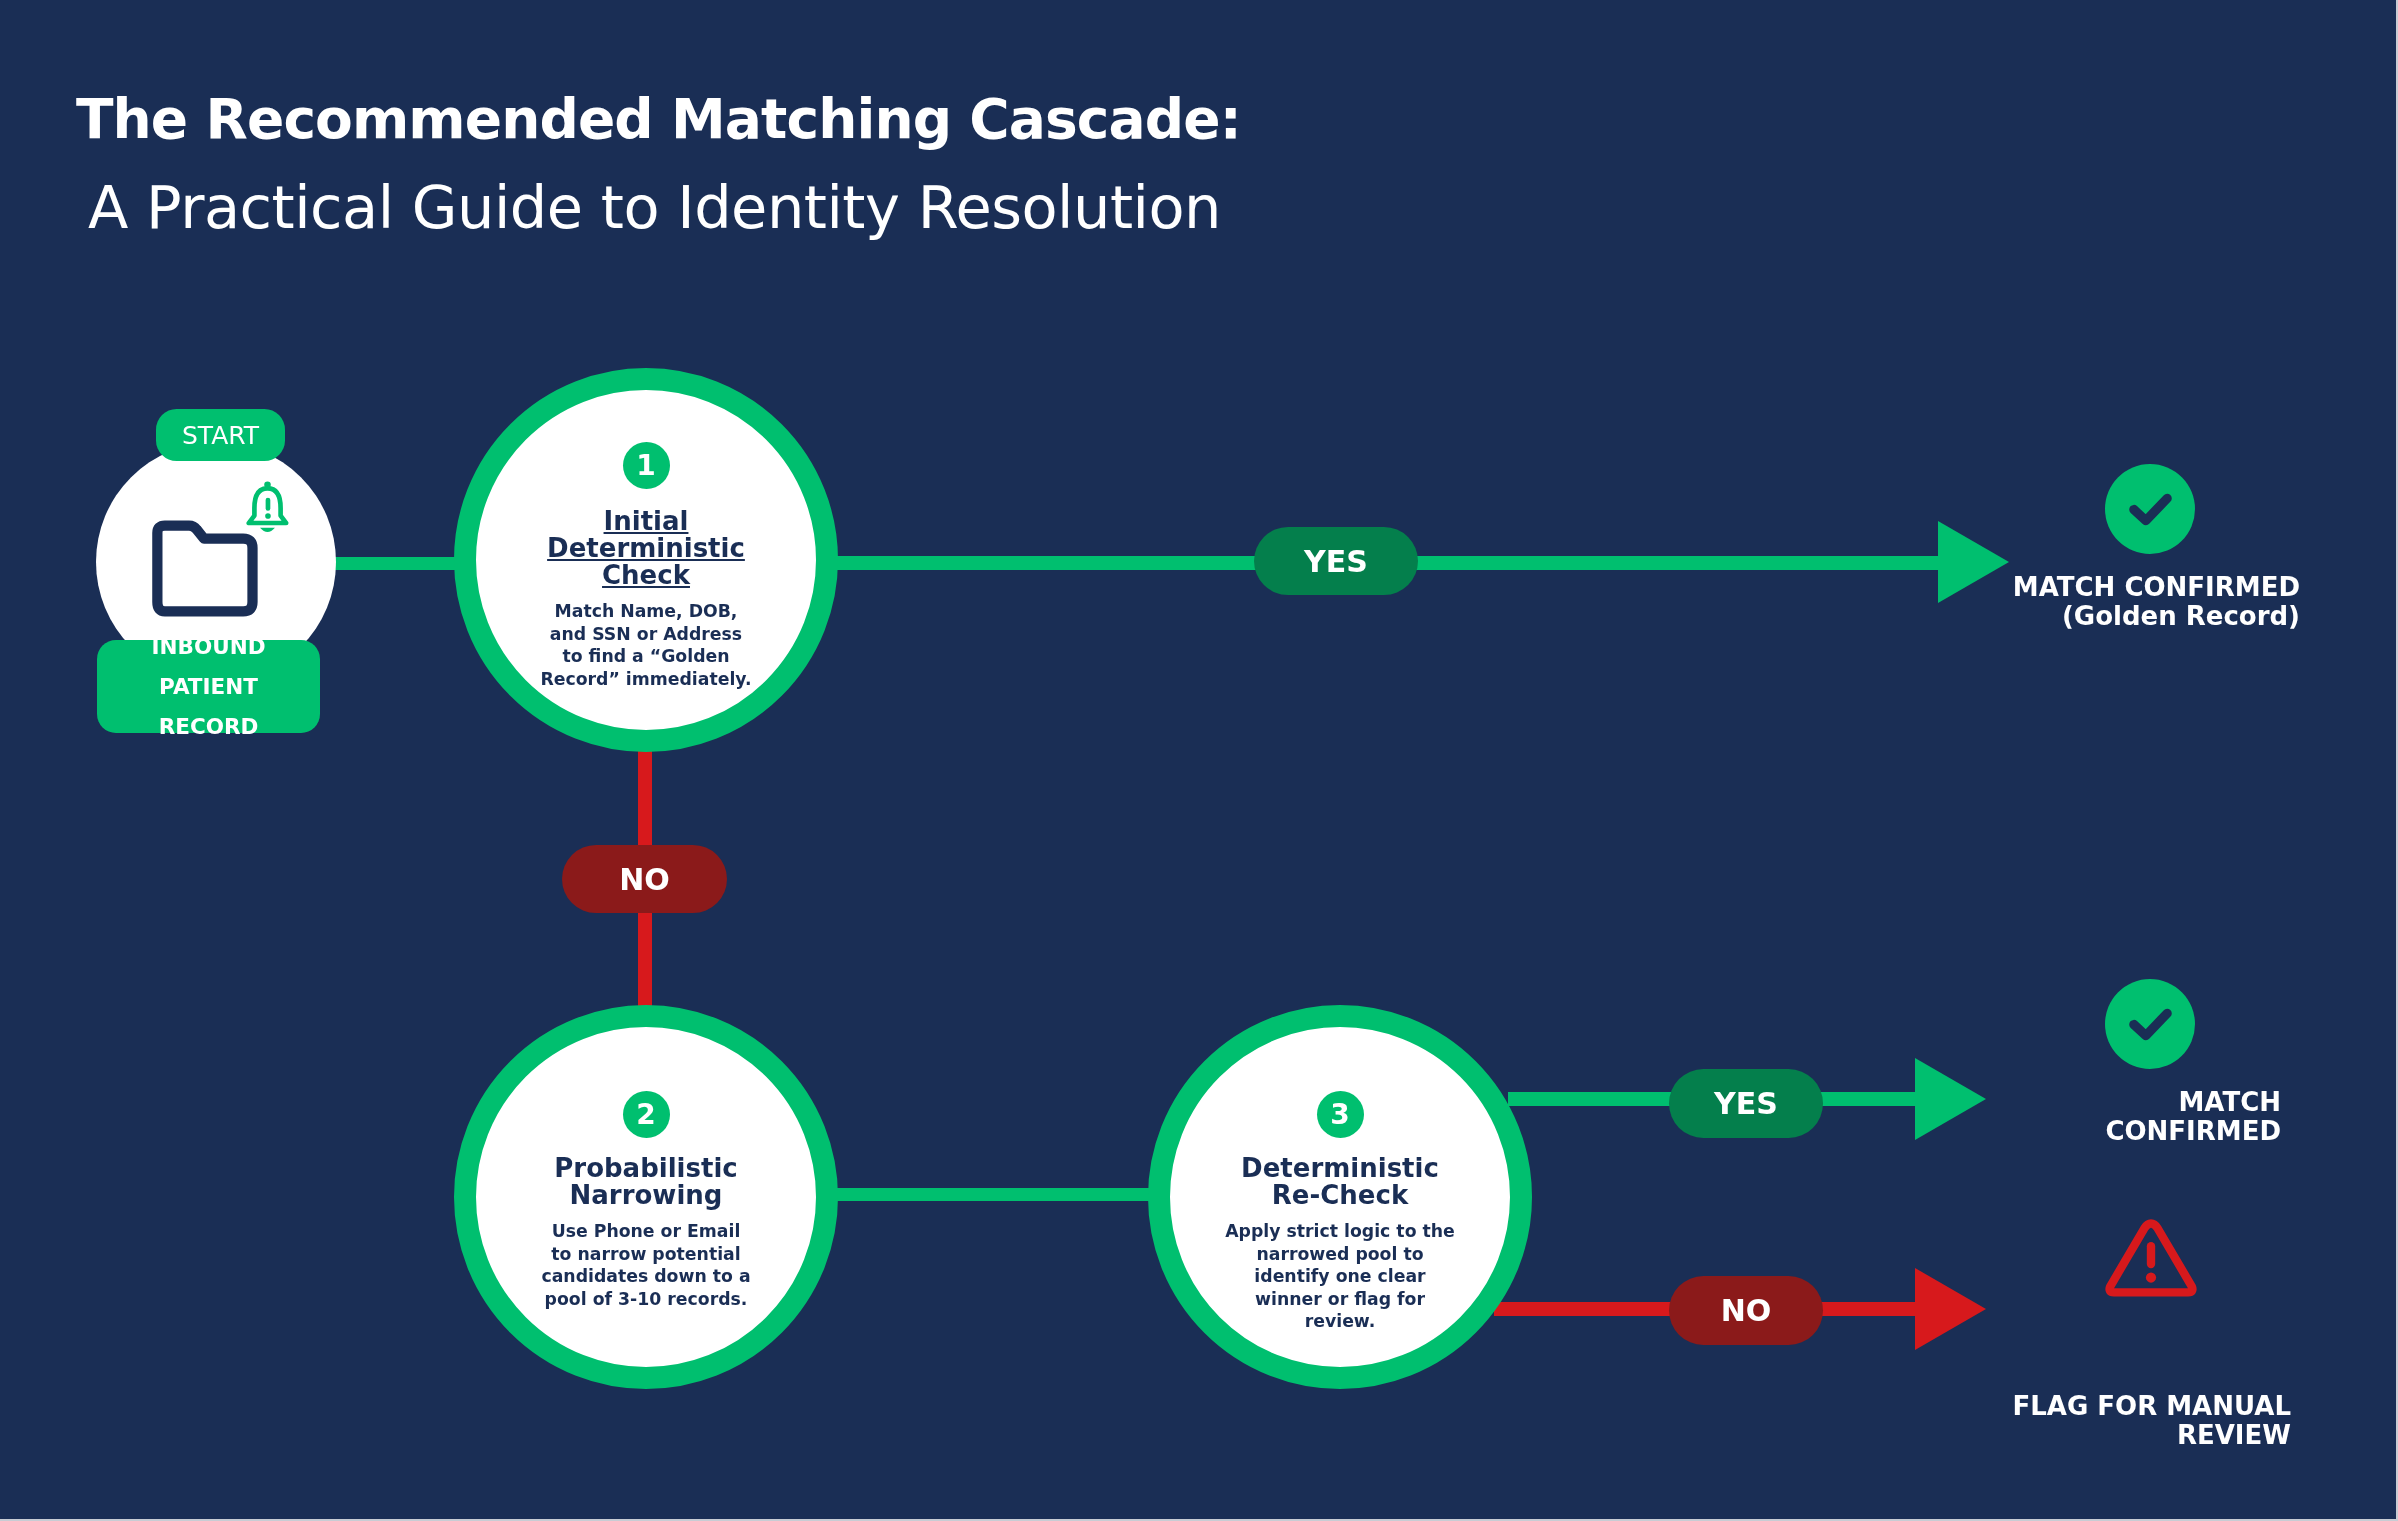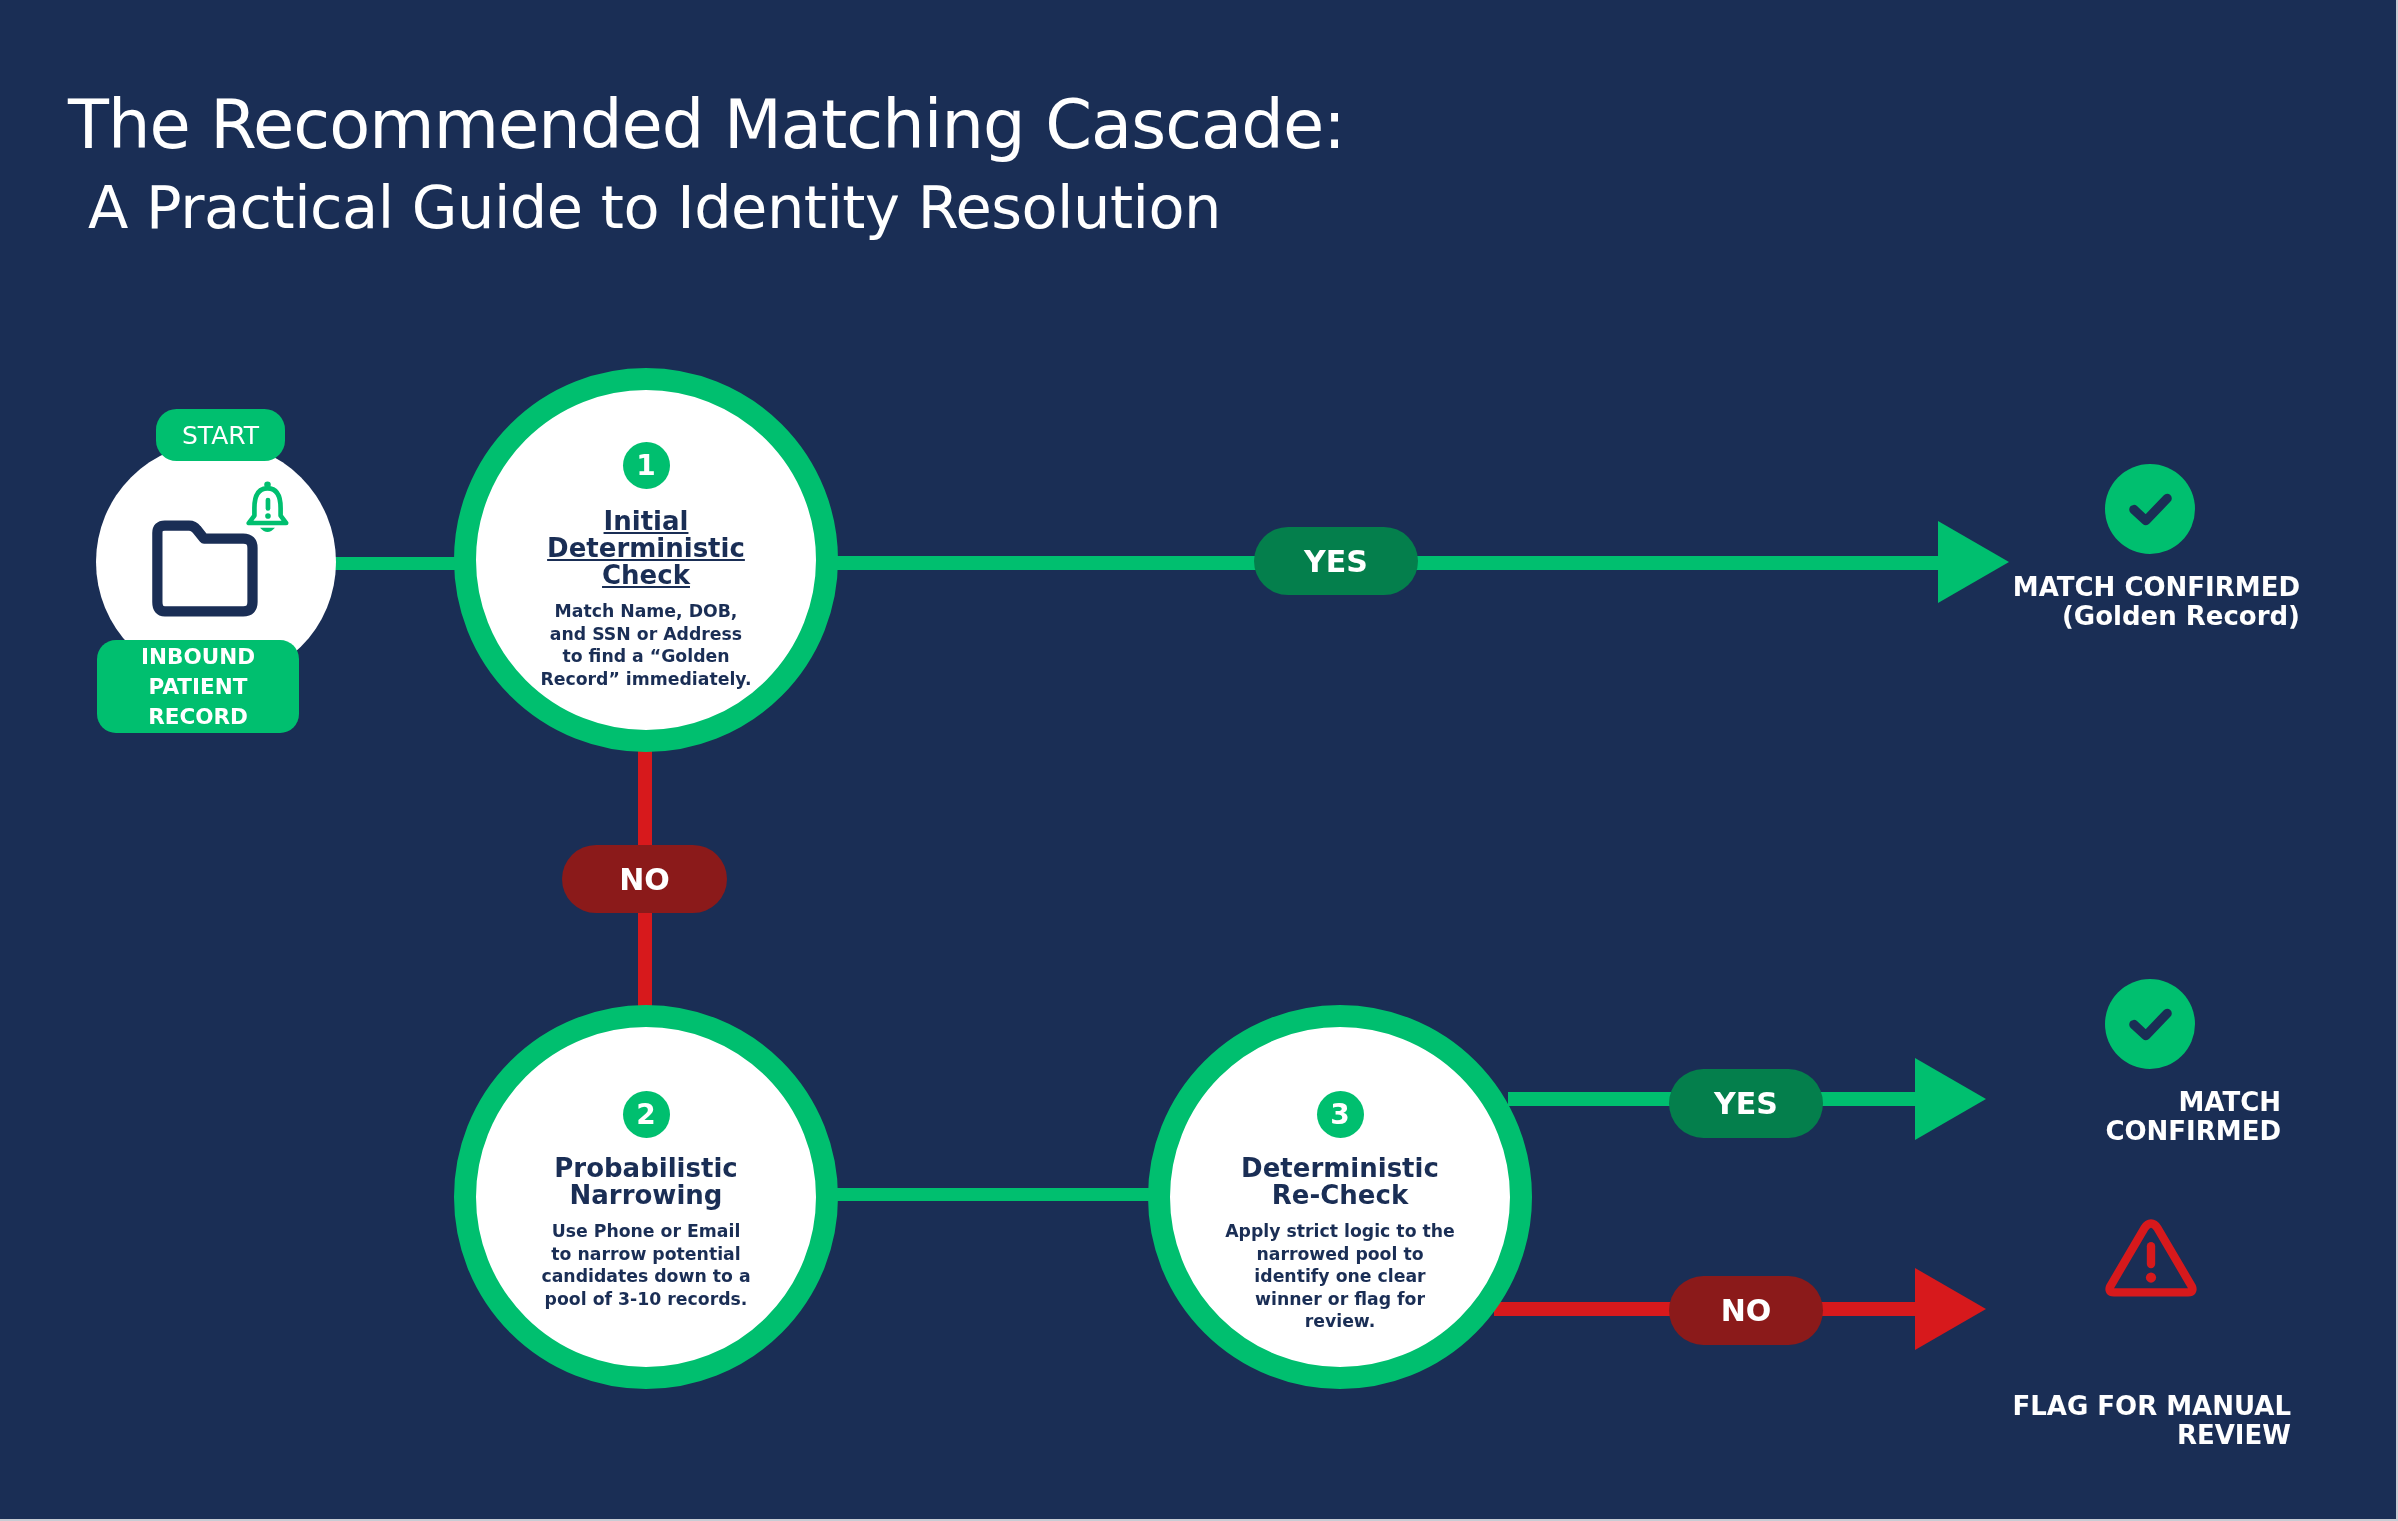--- a/index.html
+++ b/index.html
@@ -7,22 +7,22 @@
     body {
       background: #1a2e55;
       font-family: "Liberation Sans", "DejaVu Sans", sans-serif;
       position: relative;
       color: #ffffff;
     }
     .canvas { position: absolute; left: 0; top: 0; width: 2399px; height: 1522px; }
 
     
     .title-main {
-      position: absolute; left: 68px; top: 92px;
-      font-size: 67px; font-weight: 400; letter-spacing: -0.9px;
+      position: absolute; left: 76px; top: 92px;
+      font-size: 55px; font-weight: 700; letter-spacing: -0.9px;
       font-family: "DejaVu Sans", "Liberation Sans", sans-serif;
       line-height: 1;
     }
     .title-sub {
       position: absolute; left: 88px; top: 178px;
       font-size: 59px; font-weight: 400; letter-spacing: -0.5px;
       font-family: "DejaVu Sans", "Liberation Sans", sans-serif;
       line-height: 1;
       color: #ffffff;
     }
@@ -54,24 +54,24 @@
       border-radius: 50%; background: #ffffff;
     }
     .start-pill {
       position: absolute; left: 156px; top: 409px; width: 129px; height: 52px;
       background: #00bf6f; border-radius: 20.6px;
       display: flex; align-items: center; justify-content: center;
       font-weight: 400; font-size: 25px;
       font-family: "DejaVu Sans", "Liberation Sans", sans-serif;
     }
     .inbound-pill {
-      position: absolute; left: 97px; top: 640px; width: 202px; height: 93px;
+      position: absolute; left: 97px; top: 640px; width: 223px; height: 93px;
       background: #00bf6f; border-radius: 19px;
       display: flex; align-items: center; justify-content: center; text-align: center;
-      font-weight: 700; font-size: 21.5px; line-height: 30px;
+      font-weight: 700; font-size: 21.5px; line-height: 40px;
       font-family: "DejaVu Sans", "Liberation Sans", sans-serif;
       padding: 0 9.4px;
     }
     .folder-icon { position: absolute; left: 148px; top: 520px; width: 112px; height: 97px; }
     .bell-icon { position: absolute; left: 244px; top: 480px; width: 47px; height: 58px; }
 
     
     .step {
       position: absolute; width: 384px; height: 384px; border-radius: 50%;
       background: #ffffff; border: 22.5px solid #00bf6f;

